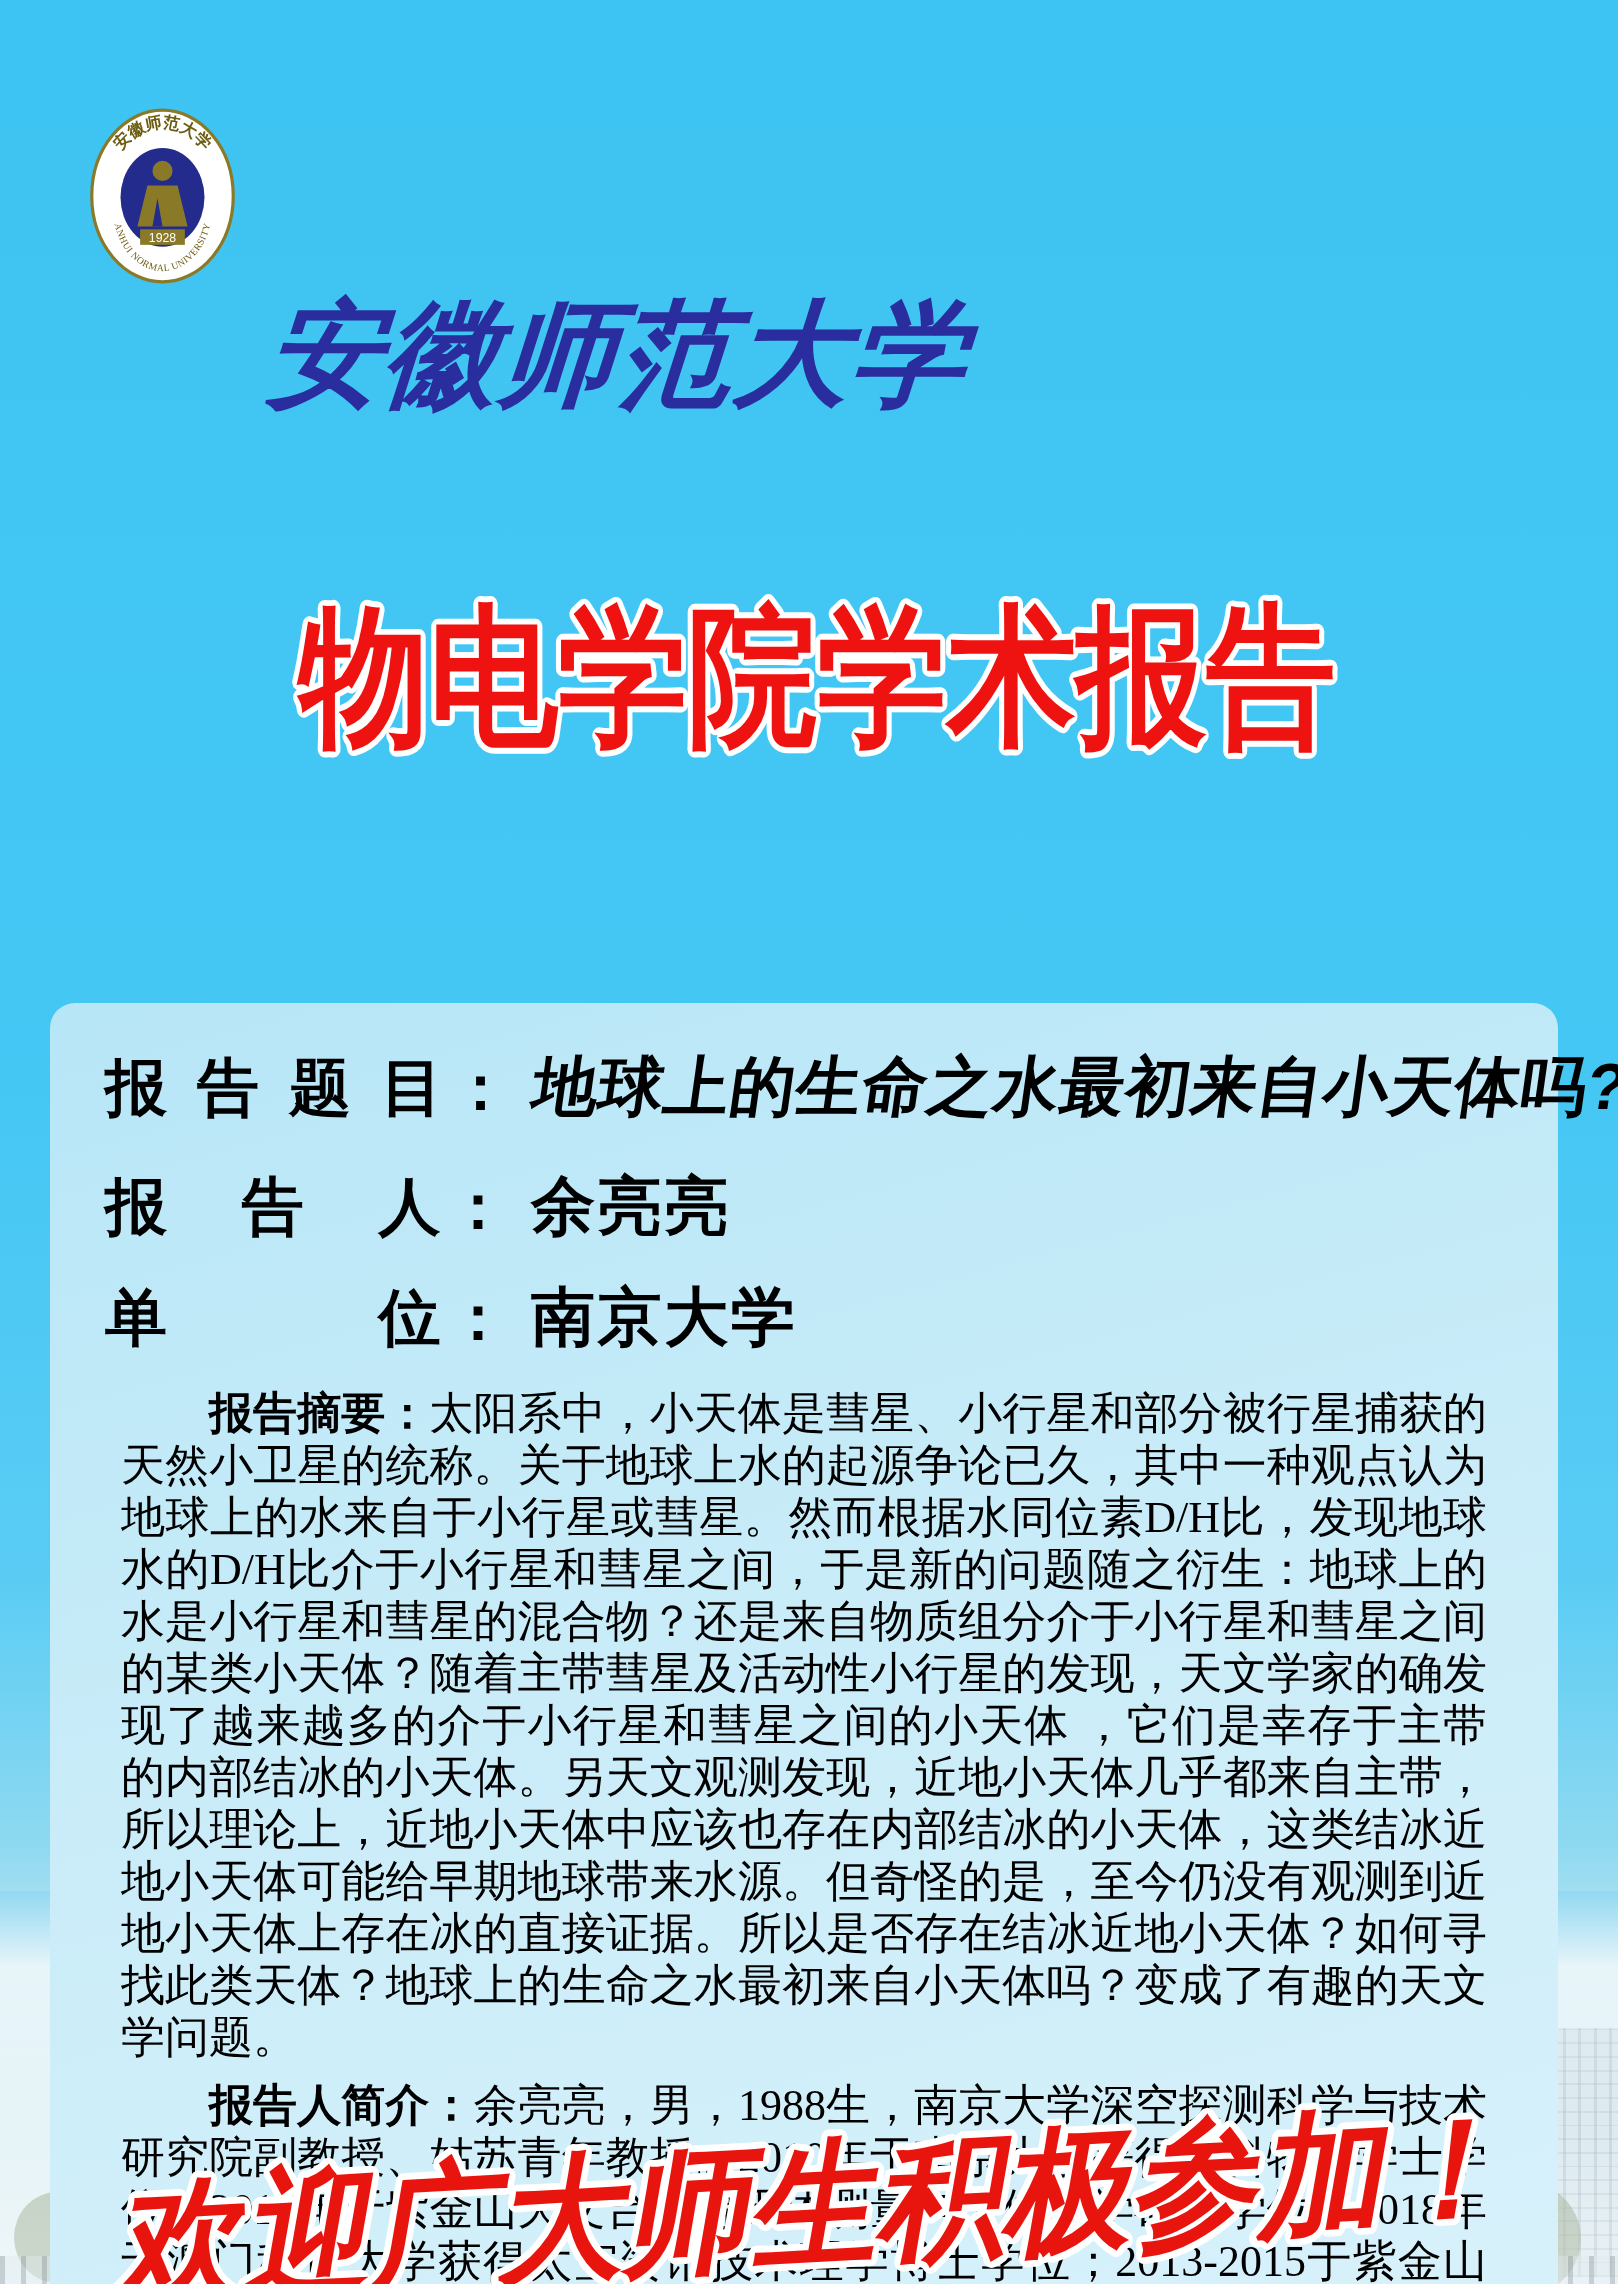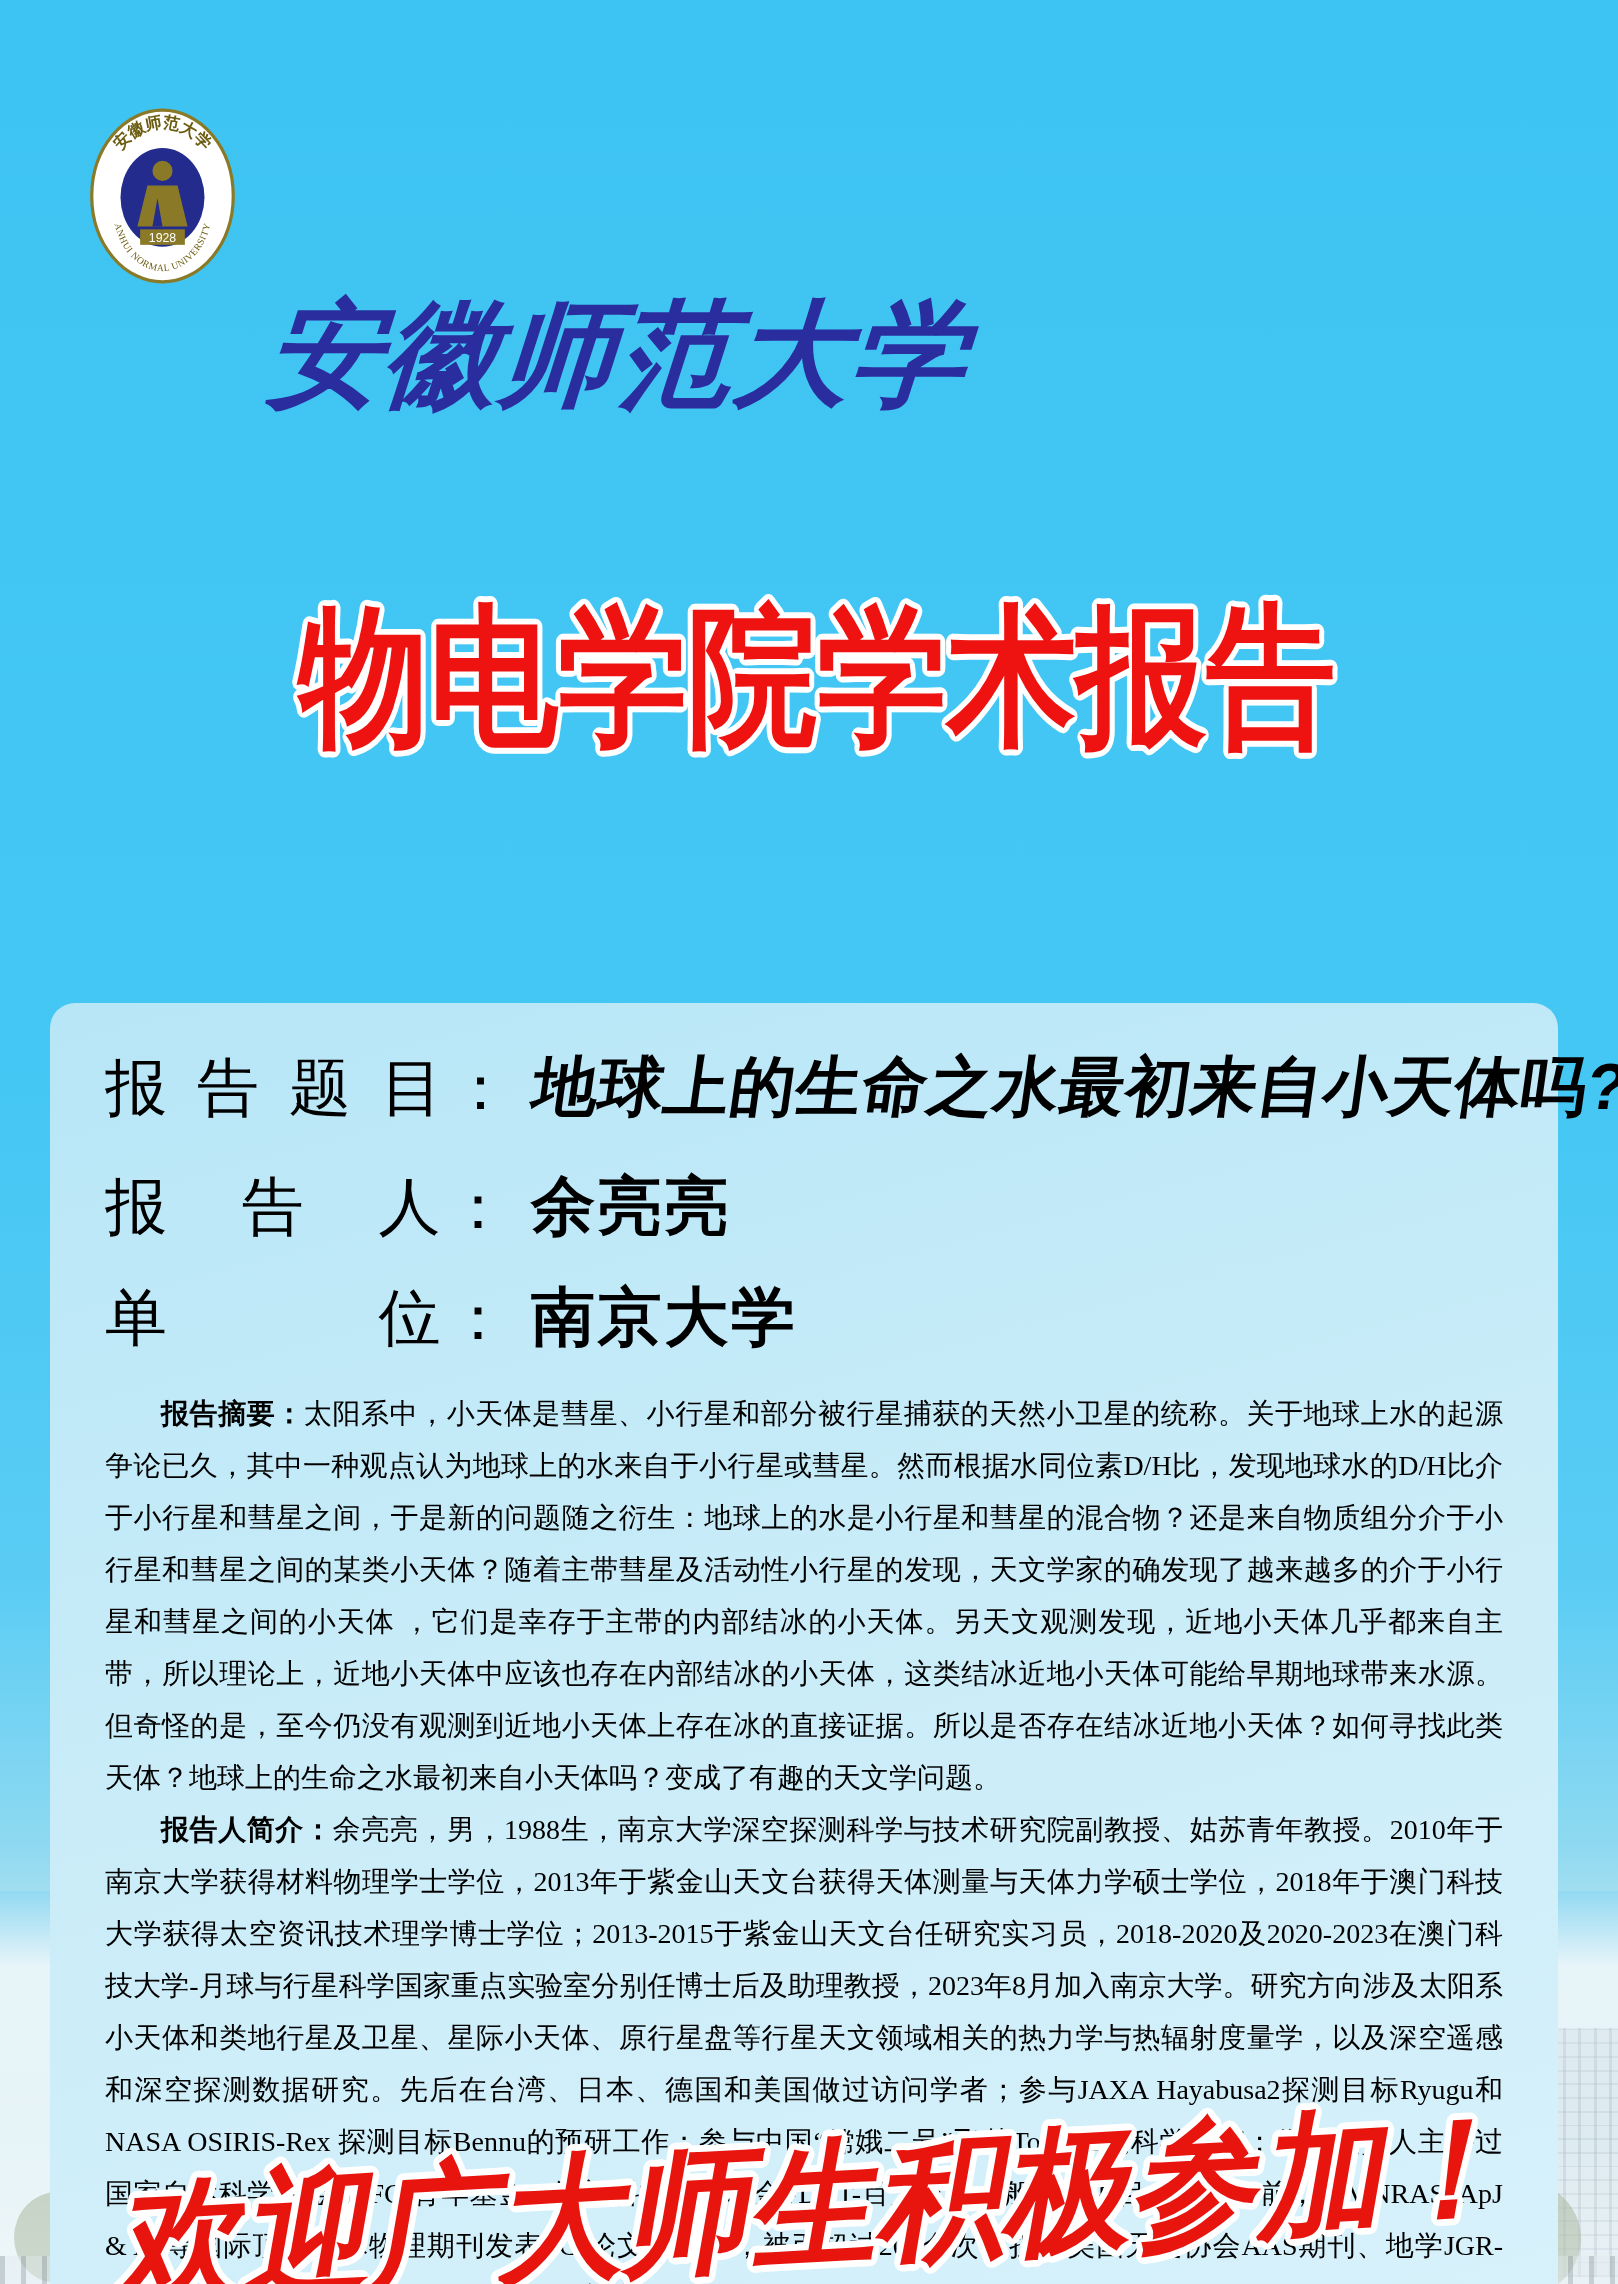--- a/index.html
+++ b/index.html
@@ -17,29 +17,29 @@
   .banner-svg{position:absolute;left:0;top:274px;width:1618px;height:215px;}
   .banner-svg text{font-family:"DejaVu Serif",serif;font-weight:bold;
        fill:#ee1310;stroke:#ffffff;stroke-width:26px;stroke-linejoin:round;
        paint-order:stroke fill;font-size:332px;}
 
   
   .box{position:absolute;left:50px;top:491px;width:1508px;height:1397px;
        border-radius:25px;box-sizing:border-box;padding:36px 55px 0 55px;
        background:linear-gradient(165deg,#b7e6f7 0%,#c9ecf8 45%,#d9f2fb 100%);}
   .row{display:flex;align-items:baseline;white-space:nowrap;}
-  .lbl{font-weight:400;color:#000;font-size:62px;letter-spacing:6.4px;}
+  .lbl{font-weight:700;color:#000;font-size:62px;letter-spacing:6.4px;}
   .val{font-weight:900;color:#000;font-size:64px;margin-left:15.5px;letter-spacing:2.7px;}
   .row-title{margin-top:3.7px;}
   .row-title .val{font-size:65px;transform:skewX(-8deg);letter-spacing:0.9px;}
   .row-speaker{margin-top:32px;}
   .row-affil{margin-top:24px;}
   .paras{margin-top:27px;}
-  .para{font-family:"Liberation Serif",serif;font-size:28px;line-height:52px;
-       color:#000;text-align:justify;text-indent:2em;margin:0;}
+  .para{font-family:"Liberation Serif",serif;font-size:44px;line-height:52px;
+       color:#000;text-align:justify;text-indent:2em;margin:16px;}
   .para b{font-family:"Liberation Serif",serif;font-weight:bold;}
 
   
   .welcome-svg{position:absolute;left:0;top:2056px;width:1618px;height:292px;z-index:6;}
   .welcome-svg text{font-family:"DejaVu Serif",serif;font-weight:bold;font-style:italic;
        fill:#e8150f;stroke:#ffffff;stroke-width:30px;stroke-linejoin:round;
        paint-order:stroke fill;font-size:300px;}
 
   
   .photo{position:absolute;left:0;top:1891px;width:1618px;height:537px;overflow:hidden;

